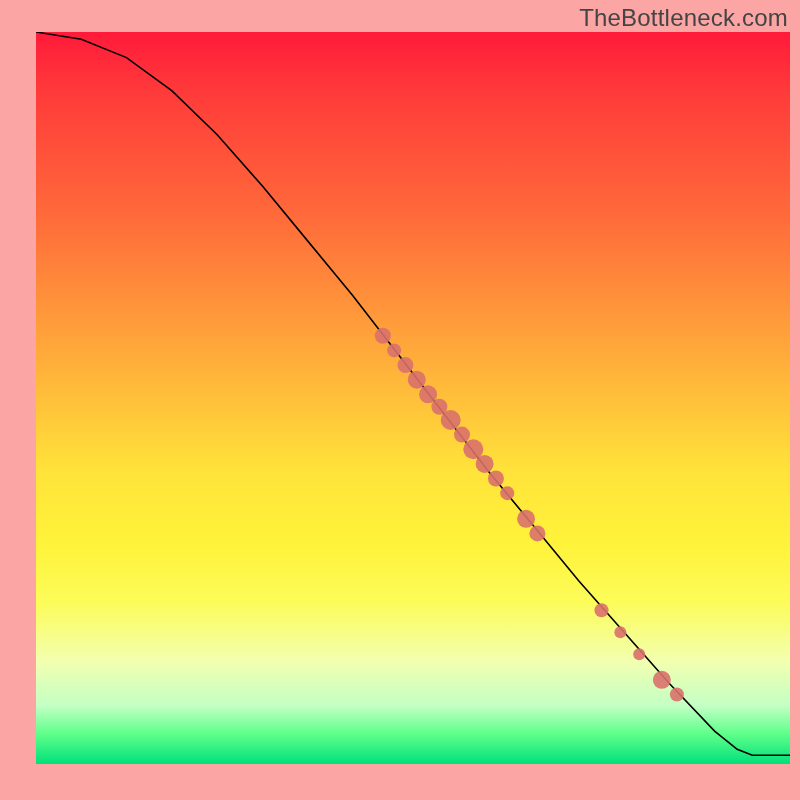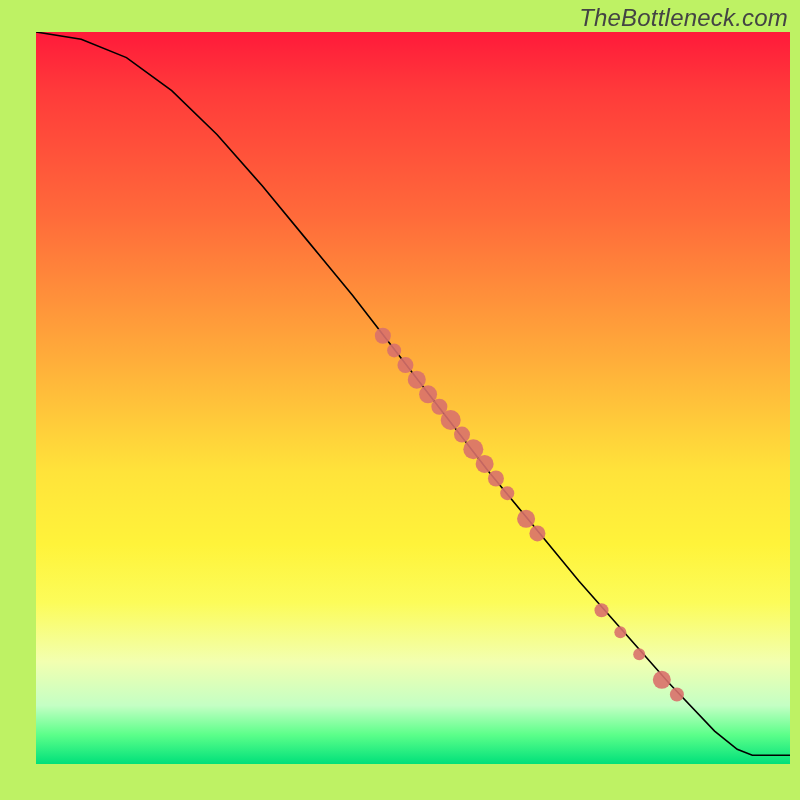--- a/index.html
+++ b/index.html
@@ -10,22 +10,21 @@
     overflow: hidden;
     background: #000;
     font-family: Arial, Helvetica, sans-serif;
   }
   .frame {
     position: absolute;
     top: 0;
     left: 0;
     width: 800px;
     height: 800px;
-    background: #bef264;
-    font-style: italic;
+    background: #fca5a5;
   }
   .plot {
     position: absolute;
     background: linear-gradient(to bottom,
       #ff1a3a 0%,
       #ff3a3a 8%,
       #ff6a3a 25%,
       #ffae3a 45%,
       #ffe33a 60%,
       #fff33a 70%,

